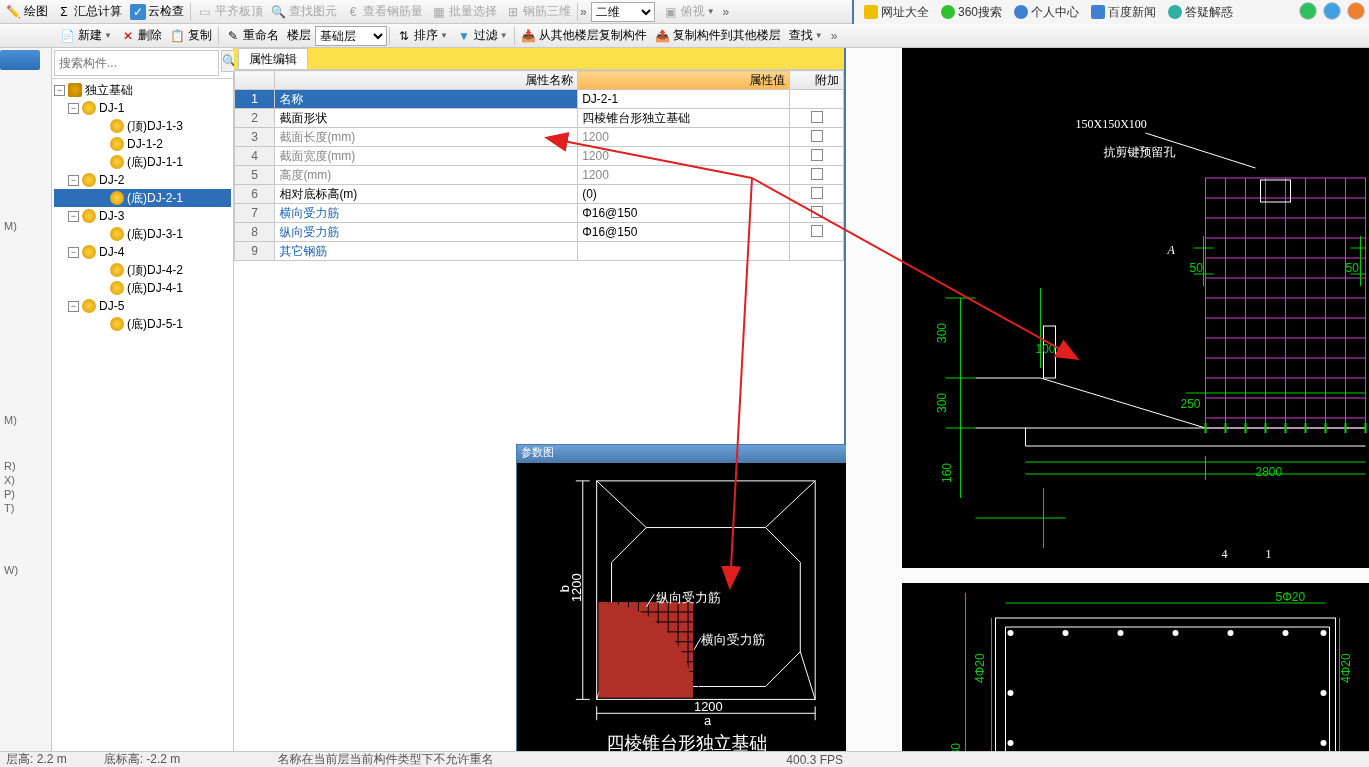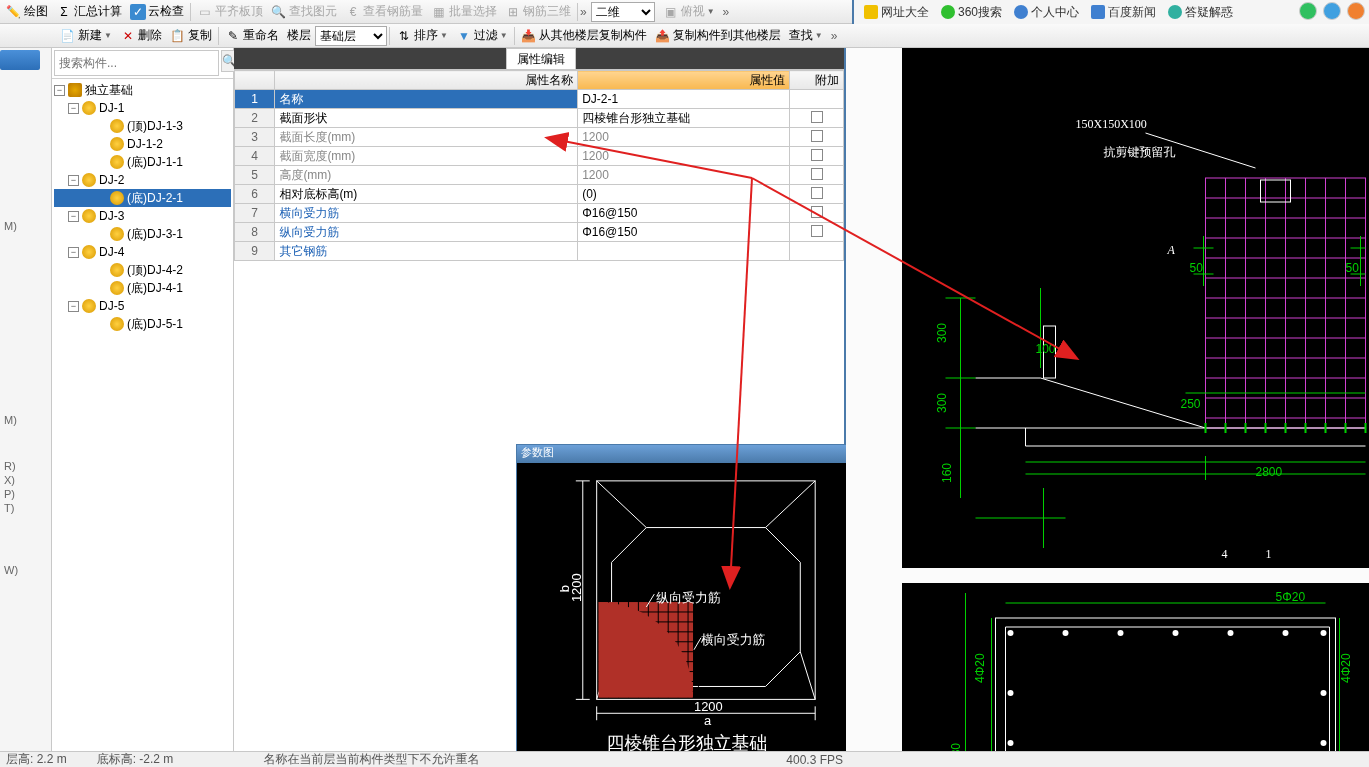--- a/index.html
+++ b/index.html
@@ -31,21 +31,21 @@
 .tree { flex: 1; overflow: auto; padding: 2px; }
 .tree-row { display: flex; align-items: center; height: 18px; cursor: pointer; white-space: nowrap; }
 .tree-row.selected { background: #2c6fb8; color: #fff; }
 .expander { width: 11px; height: 11px; border: 1px solid #888; display: inline-flex; align-items: center; justify-content: center; font-size: 9px; line-height: 1; margin-right: 3px; background: #fff; color: #555; }
 .node-icon { width: 14px; height: 14px; margin-right: 3px; display: inline-block; }
 .icon-root { background: radial-gradient(#e6a800,#b87800); border-radius: 2px; }
 .icon-gear { background: radial-gradient(#ffd040,#d89800); border-radius: 50%; }
 .indent { display: inline-block; }
 
 .center-panel { flex: 0 0 612px; background: #fff; border-right: 2px solid #4a7aaa; position: relative; }
-.prop-tab { height: 22px; display: flex; border-bottom: 1px solid #c8c8c8; background: #404040; justify-content: center; }
+.prop-tab { height: 22px; display: flex; border-bottom: 1px solid #c8c8c8; background: #fde047; }
 .prop-tab-btn { padding: 2px 10px; background: #fff; border: 1px solid #c8c8c8; border-bottom: none; margin-left: 4px; }
 .prop-table { width: 100%; border-collapse: collapse; }
 .prop-table th, .prop-table td { border: 1px solid #c8c8c8; height: 19px; padding: 0 4px; text-align: left; }
 .prop-table th { background: linear-gradient(#f8f8f8,#e8e8e8); text-align: right; font-weight: normal; }
 .th-value { background: linear-gradient(#ffd590,#f8b850) !important; }
 .col-num { width: 24px; text-align: center !important; background: #f0f0f0; color: #666; }
 .row-sel td.col-num { background: #2c6fb8 !important; color: #fff; }
 .row-sel td.name-cell { background: #2c6fb8; color: #fff; }
 .val-gray { color: #888; }
 .link-blue { color: #1a5fb4; }
@@ -64,21 +64,21 @@
 .cad2 { left: 56px; top: 535px; right: 0; height: 200px; }
 .cad-text { fill: #fff; font-family: SimSun; }
 .cad-green { stroke: #00d000; stroke-width: 1; fill: none; }
 .cad-green-t { fill: #00d000; }
 .cad-magenta { stroke: #d040d0; stroke-width: 1; fill: none; }
 .cad-white { stroke: #fff; stroke-width: 1; fill: none; }
 
 .red-arrow { stroke: #e02020; stroke-width: 2; fill: none; }
 .red-arrow-head { fill: #e02020; }
 
-.status-bar { position: absolute; bottom: 0; left: 0; right: 0; height: 16px; background: #f0f0f0; border-top: 1px solid #c8c8c8; display: flex; align-items: center; padding: 0 6px; color: #555; font-size: 11px; }
+.status-bar { position: absolute; bottom: 0; left: 0; right: 0; height: 16px; background: #f0f0f0; border-top: 1px solid #c8c8c8; display: flex; align-items: center; padding: 0 6px; color: #555; font-size: 11px; gap: 7px; }
 .status-seg { margin-right: 30px; }
 </style>
 </head>
 <body>
 
 <div class="toolbar" style="position:relative">
   <div class="tb-item">
       <span class="tb-icon">✏️</span>
       <span>绘图</span>
     </div>

